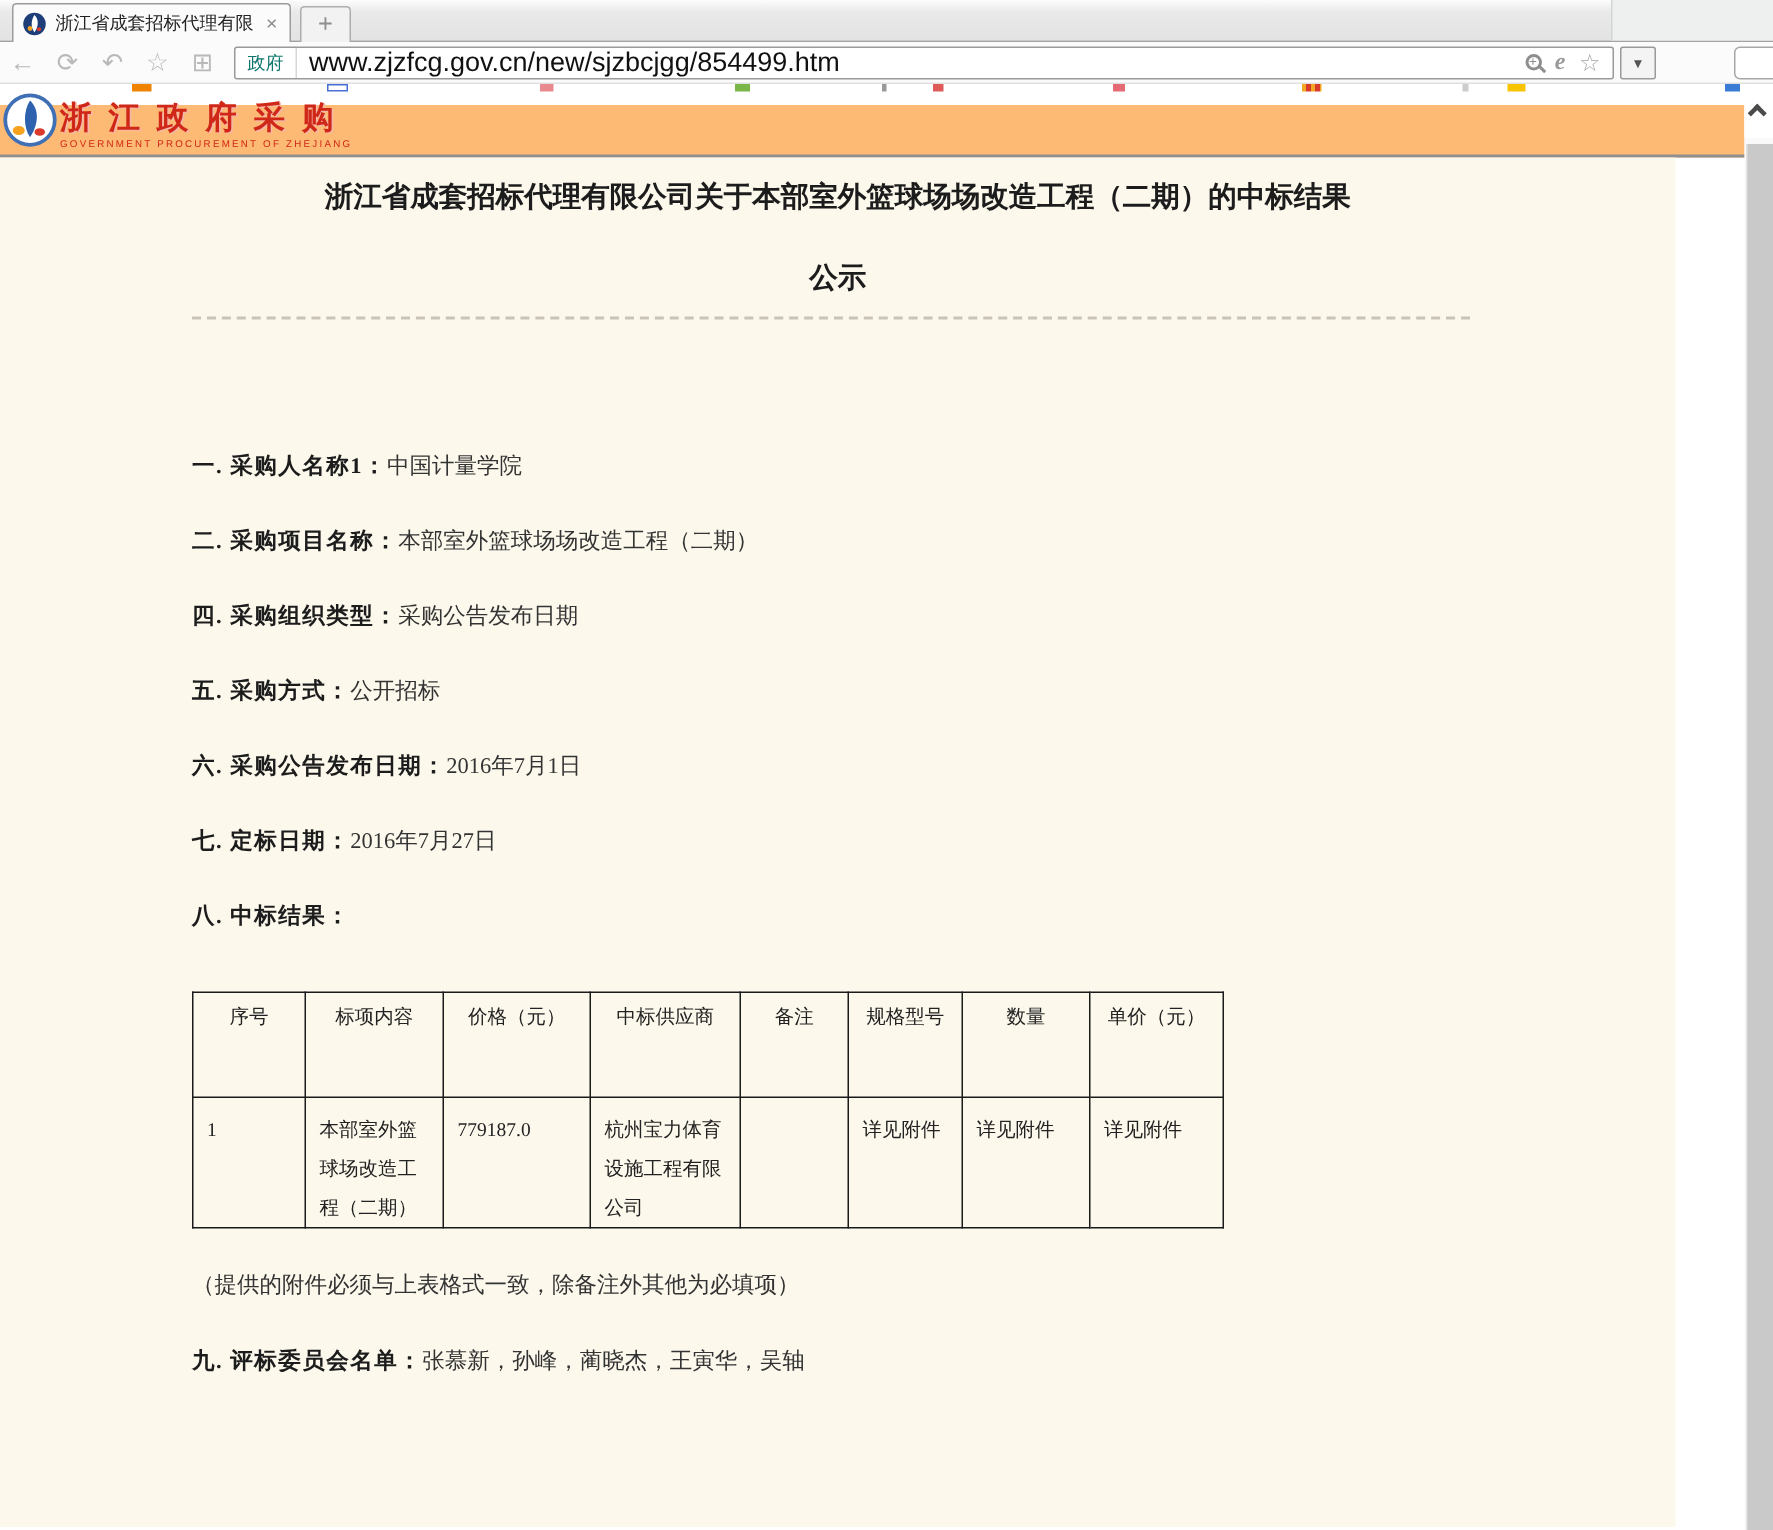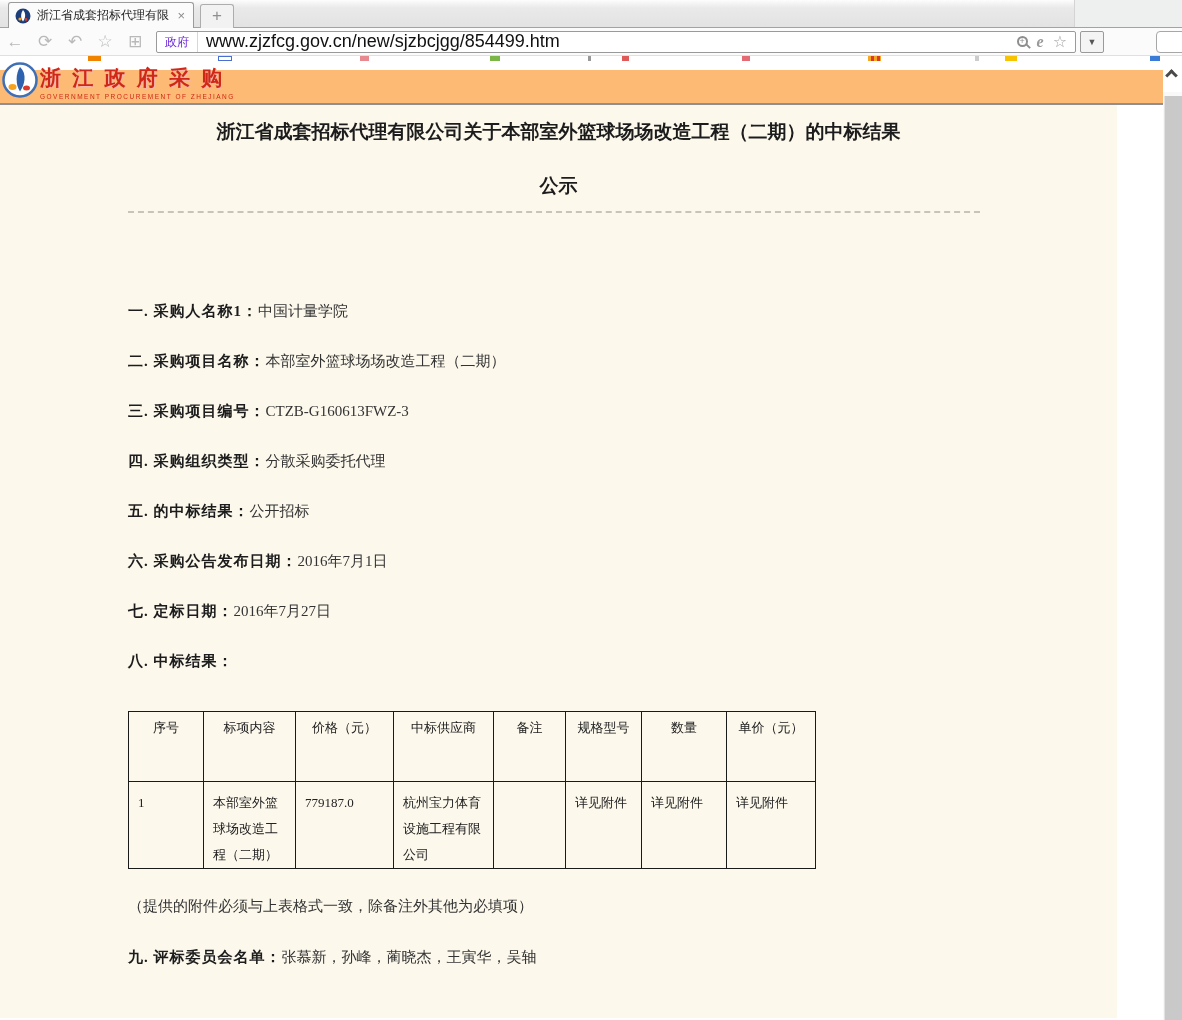--- a/index.html
+++ b/index.html
@@ -19,21 +19,21 @@
   .newtab { position:absolute; left:200px; top:4px; width:34px; height:24px; background:#f2f2f2;
     border:1px solid #adadad; border-bottom:none; border-radius:3px 3px 0 0;
     color:#8f8f8f; font-size:17px; text-align:center; line-height:22px; }
   .favicon-svg { display:block; }
 
   .toolbar { position:absolute; left:0; top:28px; width:1182px; height:28px; background:#fbfbfb;
     border-bottom:1px solid #e0e0e0; display:flex; align-items:center; }
   .navicon { color:#b9b9b9; font-size:17px; width:30px; text-align:center; line-height:26px; }
   .urlbox { margin-left:6px; width:920px; height:22px; background:#fff; border:1px solid #9a9a9a;
     border-radius:2px; display:flex; align-items:center; }
-  .url-badge { color:#6d28d9; font-size:12px; padding:0 8px; border-right:1px solid #d7d7d7; line-height:20px; }
+  .url-badge { color:#0f766e; font-size:12px; padding:0 8px; border-right:1px solid #d7d7d7; line-height:20px; }
   .url-text { font-size:18px; color:#111; padding-left:8px; flex:1; white-space:nowrap; overflow:hidden; }
   .url-icons { display:flex; align-items:center; gap:9px; padding-right:8px; }
   .mag { position:relative; width:11px; height:11px; border:2px solid #8e8e8e; border-radius:50%;
     font-size:9px; line-height:7px; text-align:center; color:#8e8e8e; }
   .mag::after { content:""; position:absolute; width:6px; height:2px; background:#8e8e8e;
     right:-5px; bottom:-2px; transform:rotate(45deg); }
   .ie-e { font-family:"Liberation Serif","DejaVu Serif",serif; font-style:italic; font-weight:bold;
     color:#9a9a9a; font-size:16px; }
   .gray-star { color:#a5a5a5; font-size:16px; }
   .url-drop { margin-left:4px; width:24px; height:22px; background:#f4f4f4; border:1px solid #9a9a9a;
@@ -165,23 +165,22 @@
     </div>
 
     <div class="content">
       <div class="title-l1">浙江省成套招标代理有限公司关于本部室外篮球场场改造工程（二期）的中标结果</div>
       <div class="title-l2">公示</div>
       <div class="dashes"></div>
 
       <div class="items">
         <div class="item"><b>一. 采购人名称1：</b><span class="val">中国计量学院</span></div>
         <div class="item"><b>二. 采购项目名称：</b><span class="val">本部室外篮球场场改造工程（二期）</span></div>
-        <div class="item"><b>三. 采购项目编号：</b><span class="val">CTZB-G160613FWZ-3</span></div>
-        <div class="item"><b>四. 采购组织类型：</b><span class="val">分散采购委托代理</span></div>
-        <div class="item"><b>五. 的中标结果：</b><span class="val">公开招标</span></div>
+        <div class="item"><b>四. 采购组织类型：</b><span class="val">采购公告发布日期</span></div>
+        <div class="item"><b>五. 采购方式：</b><span class="val">公开招标</span></div>
         <div class="item"><b>六. 采购公告发布日期：</b><span class="val">2016年7月1日</span></div>
         <div class="item"><b>七. 定标日期：</b><span class="val">2016年7月27日</span></div>
         <div class="item"><b>八. 中标结果：</b><span class="val"></span></div>
       </div>
 
       <table class="result">
         <colgroup>
           <col style="width:75px">
             <col style="width:92px">
             <col style="width:98px">

